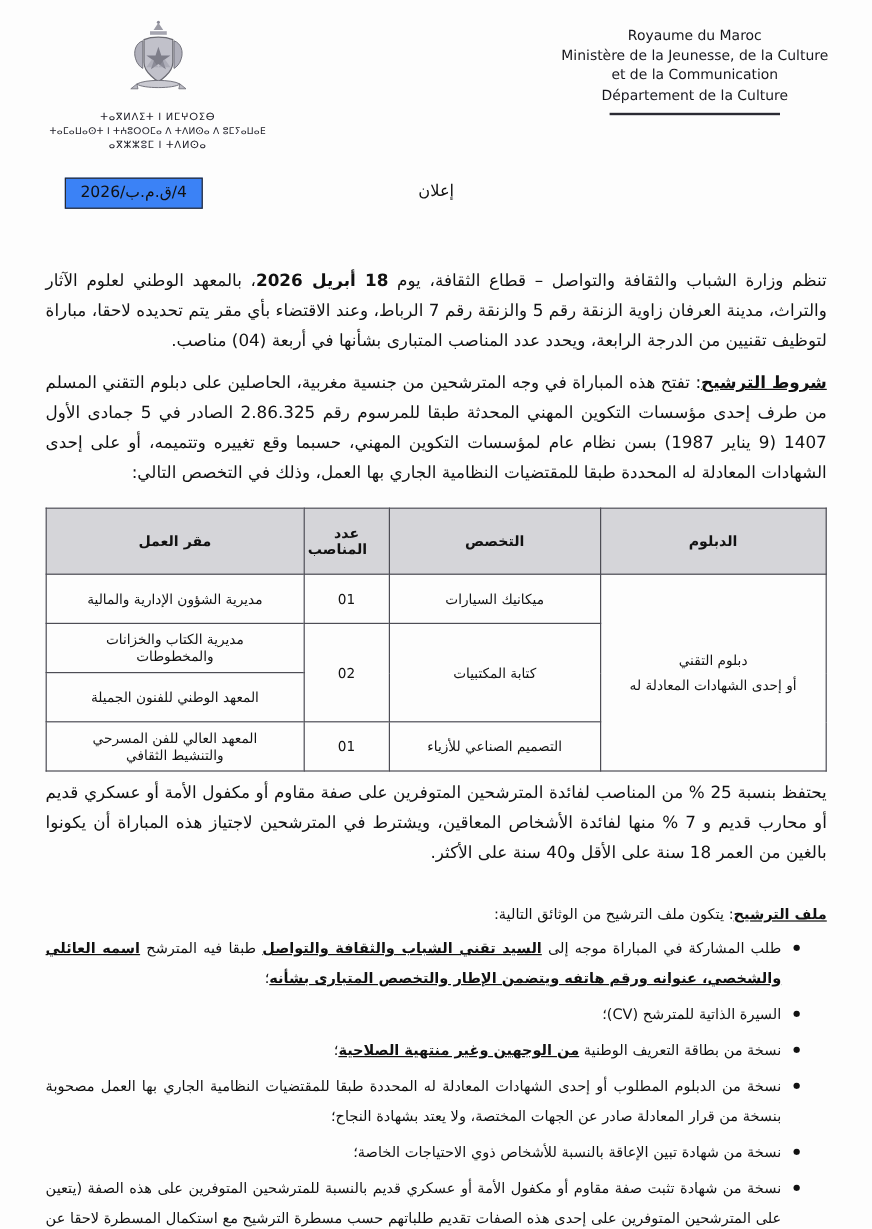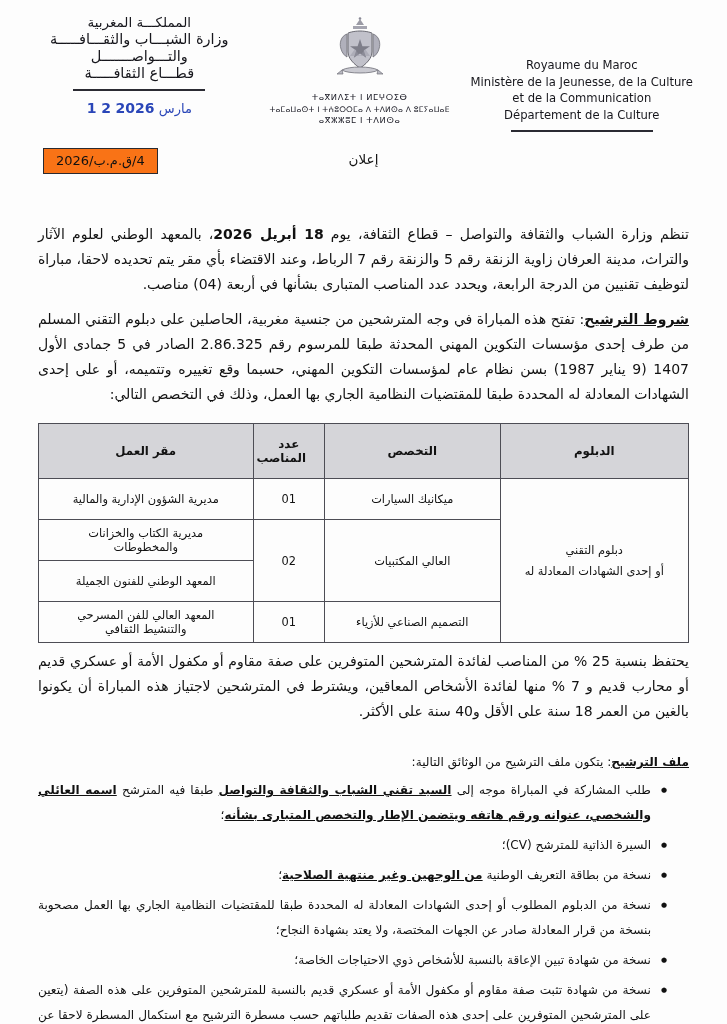--- a/index.html
+++ b/index.html
@@ -93,21 +93,20 @@
     white-space: nowrap;
     font-family: "DejaVu Sans", sans-serif;
   }
   .tif.t2 { font-size: 7.6px; letter-spacing: 0.2px; }
 
   .hdr-fr {
     width: 240px;
     text-align: center;
     direction: ltr;
     padding-top: 7px;
-    margin-top: 36px;
   }
   .hdr-fr .ln {
     font-size: 11.6px;
     line-height: 16.5px;
     color: #16161c;
     white-space: nowrap;
     font-family: "DejaVu Sans", sans-serif;
   }
   .hdr-fr .fr-rule {
     width: 142px;
@@ -118,27 +117,27 @@
 
   
   .title-row {
     position: relative;
     height: 64px;
     padding: 0 28px;
     box-sizing: border-box;
   }
   .ref-box {
     position: absolute;
-    left: 43px;
+    left: 54px;
     top: 6px;
     border: 1.3px solid #2a2a30;
     padding: 4px 12px 5px 12px;
     font-size: 13px;
     direction: rtl;
-    background: #f97316;
+    background: #3b82f6;
     font-family: "DejaVu Sans", sans-serif;
     letter-spacing: 0.2px;
   }
   .announce {
     text-align: center;
     font-size: 13.5px;
     padding-top: 9px;
     direction: rtl;
     font-family: "DejaVu Sans", sans-serif;
   }
@@ -237,32 +236,20 @@
     font-family: "DejaVu Sans", sans-serif;
   }
 </style>
 </head>
 <body>
 
 <div class="page">
 
   <div class="header">
 
-    <div class="hdr-col hdr-ar">
-      <div class="ln l1">المملكـــة المغربية</div>
-      <div class="ln">وزارة الشبـــاب والثقـــافـــــة</div>
-      <div class="ln">والتـــواصـــــــل</div>
-      <div class="ln">قطـــاع الثقافـــــة</div>
-      <div class="hdr-rule"></div>
-      <div class="stamp-date">
-        <span class="num">1 2</span>
-        <span class="ar">مارس</span>
-        <span class="num">2026</span>
-      </div>
-    </div>
 
     <div class="hdr-col hdr-center">
       <svg class="emblem" viewBox="0 0 62 72">
         <g fill="none" stroke="#4a4a55" stroke-width="0.9">
 
           <path d="M31 3 L27 9 L35 9 Z" fill="#8e8e9a" stroke="none"></path>
           <path d="M24 10 h14 v3 h-14 z" fill="#9a9aa6" stroke="none"></path>
           <circle cx="31" cy="2.5" r="1.3" fill="#7a7a88" stroke="none"></circle>
 
           <path d="M31 15 C24 15 19 17 19 17 L19 36 C19 45 31 52 31 52 C31 52 43 45 43 36 L43 17 C43 17 38 15 31 15 Z" fill="#b9b9c4" stroke="#56565f" stroke-width="1"></path>
@@ -330,21 +317,21 @@
         <tr>
           <td class="dip-cell" rowspan="4">
             <span>دبلوم التقني</span><br>
             <span>أو إحدى الشهادات المعادلة له</span>
           </td>
           <td>ميكانيك السيارات</td>
           <td class="num-cell">01</td>
           <td>مديرية الشؤون الإدارية والمالية</td>
         </tr>
         <tr>
-          <td rowspan="2">العالي المكتبيات</td>
+          <td rowspan="2">كتابة المكتبيات</td>
           <td class="num-cell" rowspan="2">02</td>
           <td>مديرية الكتاب والخزانات والمخطوطات</td>
         </tr>
         <tr>
           <td>المعهد الوطني للفنون الجميلة</td>
         </tr>
         <tr>
           <td>التصميم الصناعي للأزياء</td>
           <td class="num-cell">01</td>
           <td>المعهد العالي للفن المسرحي والتنشيط الثقافي</td>

